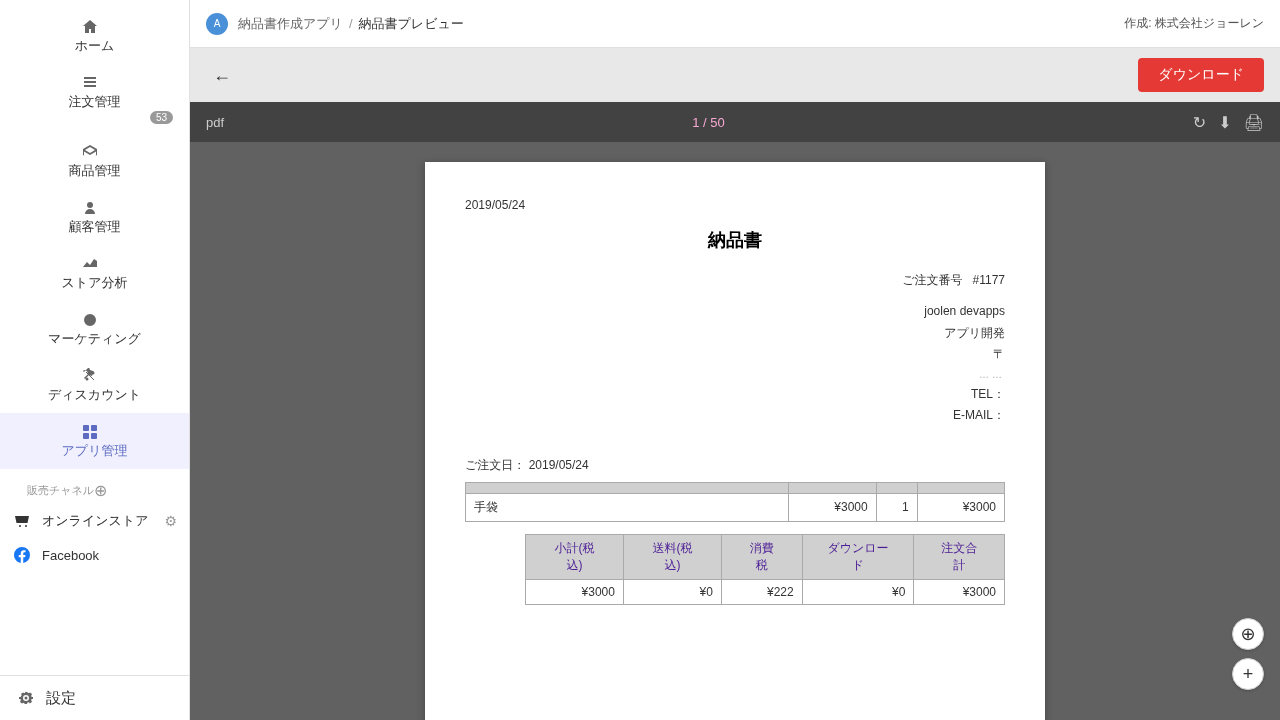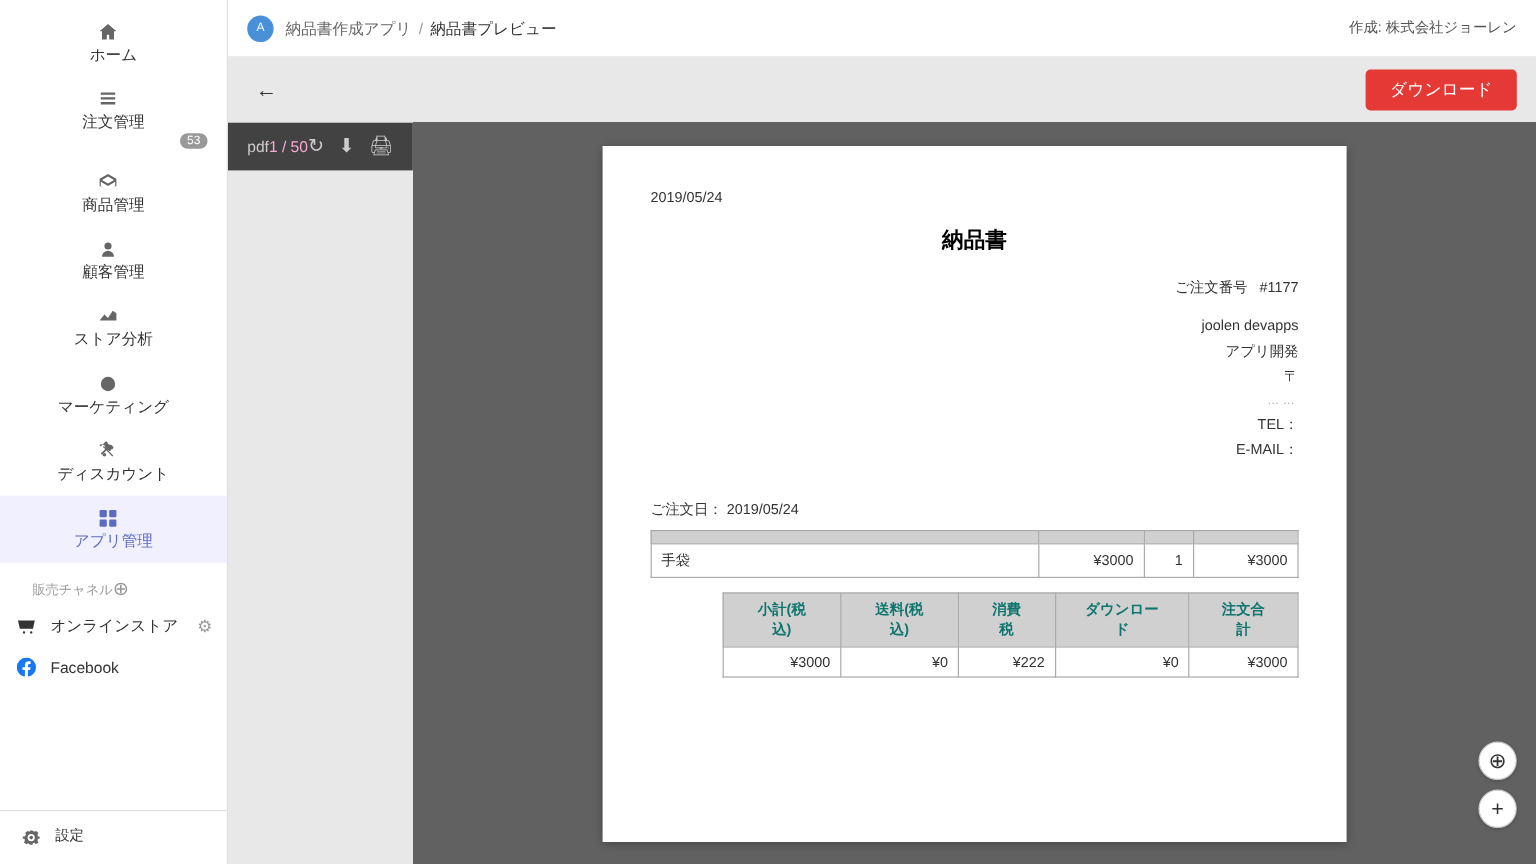--- a/index.html
+++ b/index.html
@@ -59,22 +59,22 @@
     }
     .channel-item .ch-icon { width: 20px; height: 20px; margin-right: 10px; display: flex; align-items: center; justify-content: center; }
     .channel-item .settings-icon { margin-left: auto; color: #999; font-size: 14px; }
 
     .sidebar-footer {
       padding: 12px 16px;
       border-top: 1px solid #e0e0e0;
     }
     .settings-nav {
       display: flex;
-      align-items: flex-start;
-      font-size: 12px;
+      align-items: center;
+      font-size: 15px;
       color: #333;
       cursor: pointer;
     }
     .settings-nav .icon { width: 20px; height: 20px; margin-right: 10px; display: flex; align-items: center; justify-content: center; color: #666; }
 
     
     #main {
       flex: 1;
       display: flex;
       flex-direction: column;
@@ -150,21 +150,21 @@
       border-radius: 4px;
       font-size: 14px;
       cursor: pointer;
       font-weight: 500;
     }
 
     
     #pdf-viewer {
       flex: 1;
       display: flex;
-      flex-direction: row;
+      flex-direction: column;
       overflow: hidden;
       position: relative;
       justify-content: flex-end;
     }
     .pdf-toolbar {
       background: #424242;
       height: 40px;
       display: flex;
       align-items: center;
       padding: 0 16px;
@@ -229,22 +229,22 @@
       width: 480px;
       border-collapse: collapse;
       font-size: 12px;
       margin-top: 4px;
     }
     .pdf-summary th {
       background: #d0d0d0;
       border: 1px solid #aaa;
       padding: 5px 24px;
       text-align: center;
-      font-weight: bold;
-      color: #0f766e;
+      font-weight: normal;
+      color: #4c1d95;
     }
     .pdf-summary td {
       border: 1px solid #aaa;
       padding: 5px 8px;
       text-align: right;
       color: #333;
     }
 
     
     .zoom-controls {

